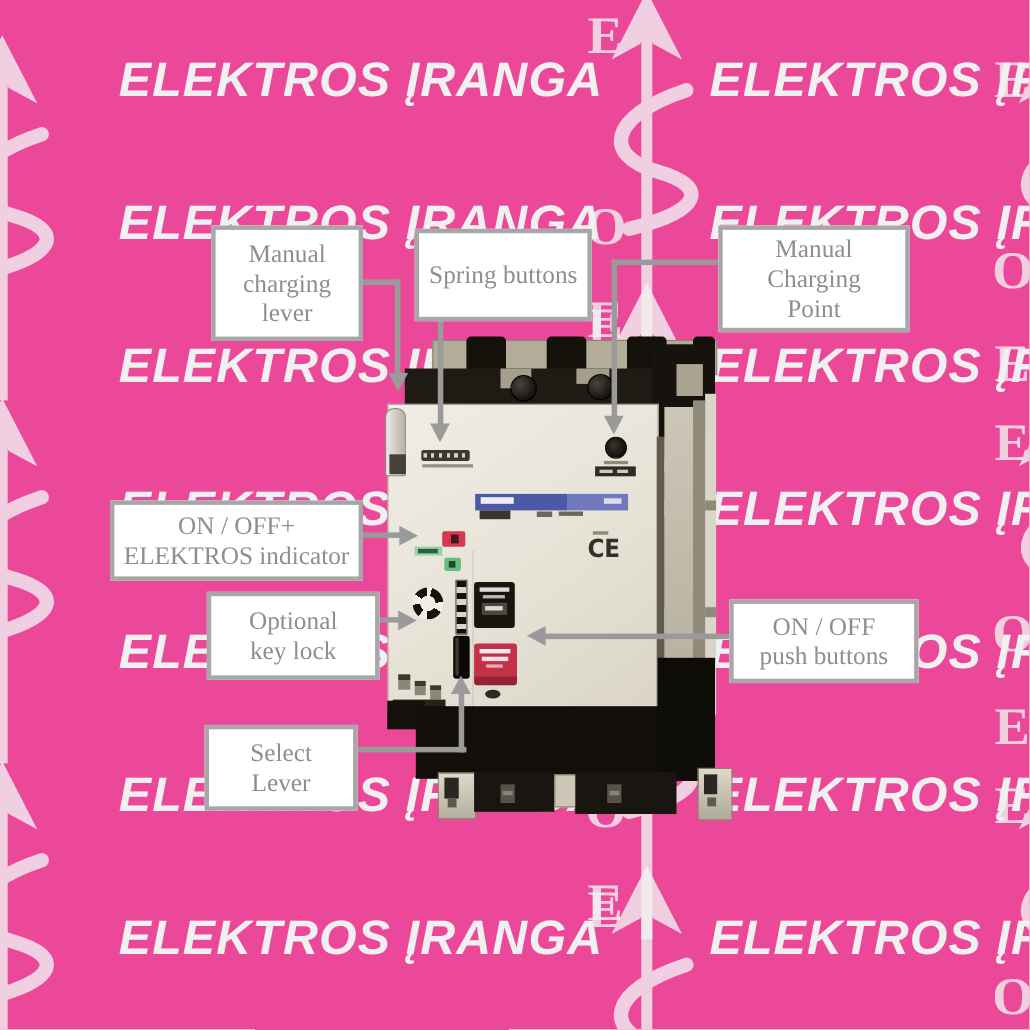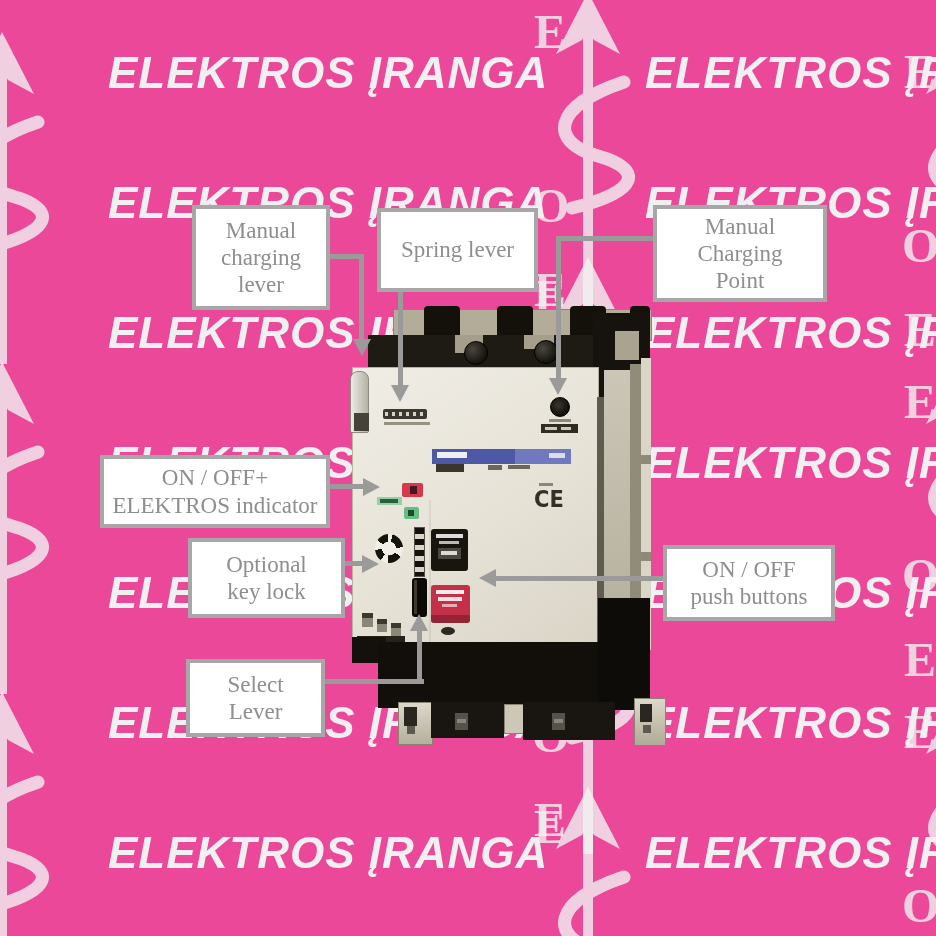--- a/index.html
+++ b/index.html
@@ -214,21 +214,21 @@
   <div class="line" style="left:325px;top:679px;width:99px;height:5px"></div>
   <div class="line" style="left:417px;top:630px;width:5px;height:54px"></div>
   <div class="ah ah-u" style="left:410px;top:614px"></div>
 
   <div class="box" style="left:192px;top:205px;width:138px;height:105px">
     <span>Manual
 charging
 lever</span>
   </div>
   <div class="box" style="left:377px;top:208px;width:161px;height:84px">
-    <span>Spring lever</span>
+    <span>Spring buttons</span>
   </div>
   <div class="box" style="left:653px;top:205px;width:174px;height:97px">
     <span>Manual
 Charging
 Point</span>
   </div>
   <div class="box" style="left:100px;top:455px;width:230px;height:73px">
     <span>ON / OFF+
 ELEKTROS indicator</span>
   </div>

